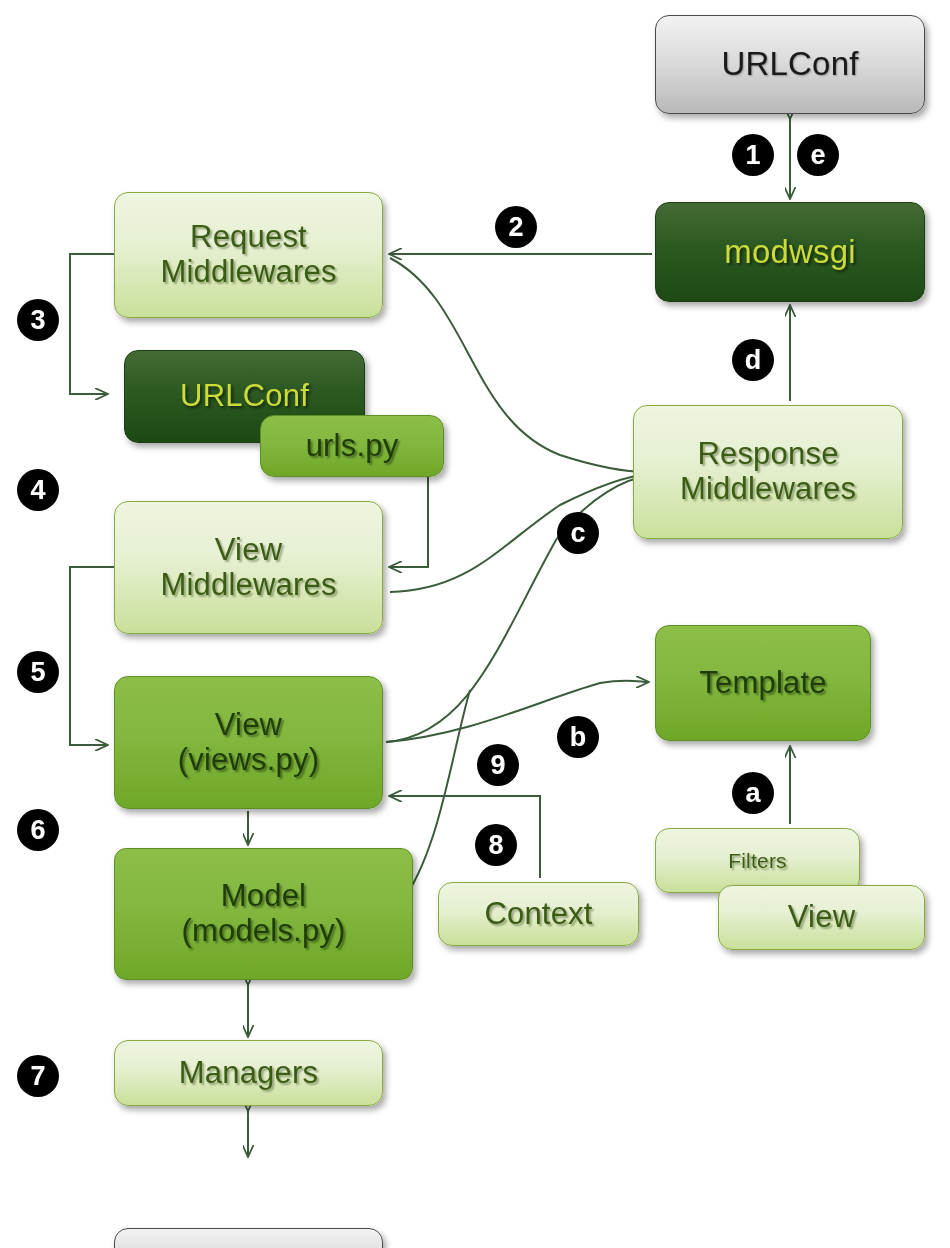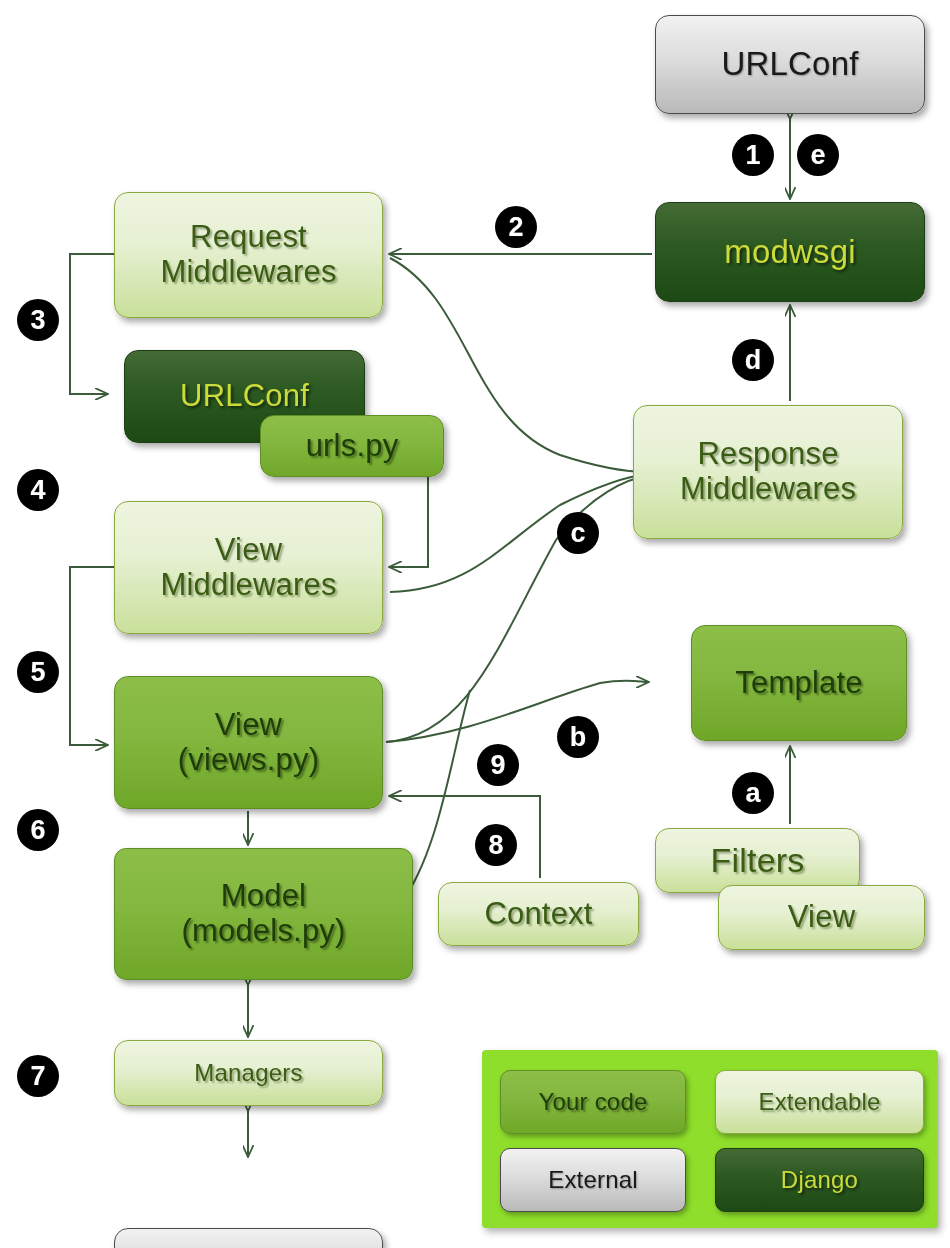--- a/index.html
+++ b/index.html
@@ -164,26 +164,26 @@
       <div class="node t-extendable" style="left: 114px; top: 192px; width: 269px; height: 126px; font-size: 31px;">Request
 Middlewares</div>
       <div class="node t-django" style="left: 114px; top: 350px; width: 241px; height: 93px; font-size: 31px; margin-left: 10px;">URLConf</div>
       <div class="node t-yourcode" style="left: 224px; top: 415px; width: 184px; height: 62px; font-size: 31px; margin-left: 36px;">urls.py</div>
       <div class="node t-extendable" style="left: 114px; top: 501px; width: 269px; height: 133px; font-size: 31px;">View
 Middlewares</div>
       <div class="node t-yourcode" style="left: 114px; top: 676px; width: 269px; height: 133px; font-size: 31px;">View
 (views.py)</div>
       <div class="node t-yourcode" style="left: 114px; top: 848px; width: 299px; height: 132px; font-size: 31px; border-radius: 12px;">Model
 (models.py)</div>
-      <div class="node t-extendable" style="left: 114px; top: 1040px; width: 269px; height: 66px; font-size: 24px;">Managers</div>
+      <div class="node t-extendable" style="left: 114px; top: 1040px; width: 269px; height: 66px; font-size: 31px;">Managers</div>
       <div class="node t-external" style="left: 114px; top: 1228px; width: 269px; height: 68px; font-size: 31px;">DB</div>
       <div class="node t-extendable" style="left: 633px; top: 405px; width: 270px; height: 134px; font-size: 31px;">Response
 Middlewares</div>
-      <div class="node t-yourcode" style="left: 655px; top: 625px; width: 216px; height: 116px; font-size: 31px; margin-left: 36px;">Template</div>
-      <div class="node t-extendable" style="left: 655px; top: 828px; width: 205px; height: 65px; font-size: 34px;">Filters</div>
+      <div class="node t-yourcode" style="left: 655px; top: 625px; width: 216px; height: 116px; font-size: 31px;">Template</div>
+      <div class="node t-extendable" style="left: 655px; top: 828px; width: 205px; height: 65px; font-size: 21px;">Filters</div>
       <div class="node t-extendable" style="left: 718px; top: 885px; width: 207px; height: 65px; font-size: 31px;">View</div>
       <div class="node t-extendable" style="left: 438px; top: 882px; width: 201px; height: 64px; font-size: 31px;">Context</div>
     </div>
 
   <div id="badge-layer">
       <div class="badge" style="left: 732px; top: 134px;">1</div>
       <div class="badge" style="left: 797px; top: 134px;">e</div>
       <div class="badge" style="left: 495px; top: 206px;">2</div>
       <div class="badge" style="left: 17px; top: 299px;">3</div>
       <div class="badge" style="left: 732px; top: 339px;">d</div>
@@ -191,20 +191,14 @@
       <div class="badge" style="left: 557px; top: 512px;">c</div>
       <div class="badge" style="left: 17px; top: 651px;">5</div>
       <div class="badge" style="left: 557px; top: 716px;">b</div>
       <div class="badge" style="left: 477px; top: 744px;">9</div>
       <div class="badge" style="left: 732px; top: 772px;">a</div>
       <div class="badge" style="left: 17px; top: 809px;">6</div>
       <div class="badge" style="left: 475px; top: 824px;">8</div>
       <div class="badge" style="left: 17px; top: 1055px;">7</div>
     </div>
 
-  <div id="legend">
-      <div class="node t-yourcode" style="left: 18px; top: 20px; width: 186px; height: 64px; font-size: 24px;">Your code</div>
-      <div class="node t-extendable" style="left: 233px; top: 20px; width: 209px; height: 64px; font-size: 24px;">Extendable</div>
-      <div class="node t-external" style="left: 18px; top: 98px; width: 186px; height: 64px; font-size: 24px;">External</div>
-      <div class="node t-django" style="left: 233px; top: 98px; width: 209px; height: 64px; font-size: 24px;">Django</div>
-    </div>
 
 </div>
 
 </body></html>

